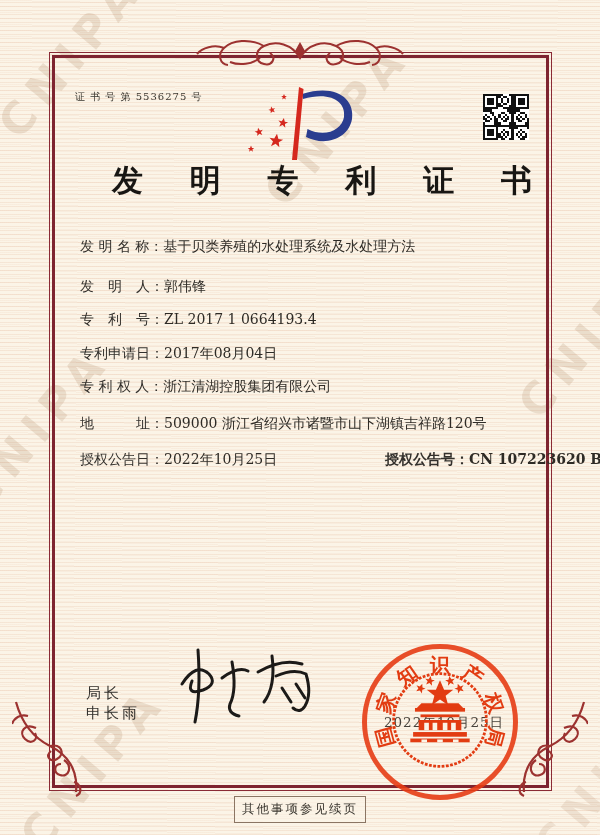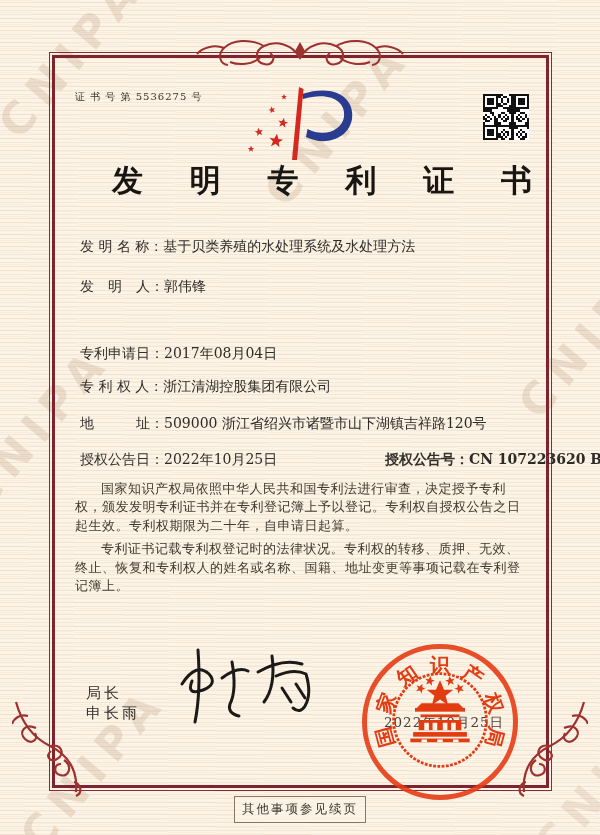--- a/index.html
+++ b/index.html
@@ -359,40 +359,39 @@
   </div>
 
   <div class="title">发 明 专 利 证 书</div>
 
   <div class="frow" style="top:238px">
     <span class="lab">发 明 名 称：</span><span class="val">基于贝类养殖的水处理系统及水处理方法</span>
   </div>
   <div class="frow" style="top:278px">
     <span class="lab">发　明　人：</span><span class="val">郭伟锋</span>
   </div>
+  <div class="frow" style="top:311px">
+    <span class="lab">专　利　号：</span><span class="val">ZL 2017 1 0664193.4</span>
+  </div>
   <div class="frow" style="top:345px">
     <span class="lab">专利申请日：</span><span class="val">2017年08月04日</span>
   </div>
   <div class="frow" style="top:378px">
     <span class="lab">专 利 权 人：</span><span class="val">浙江清湖控股集团有限公司</span>
   </div>
   <div class="frow" style="top:415px">
     <span class="lab">地　　　址：</span><span class="val">509000 浙江省绍兴市诸暨市山下湖镇吉祥路120号</span>
   </div>
   <div class="frow" style="top:451px">
     <span class="lab">授权公告日：</span><span class="val">2022年10月25日</span>
     <span class="grant2">
       <span class="lab">授权公告号：</span><span class="val">CN 107223620 B</span>
     </span>
   </div>
 
-  <div class="paras">
-    <p>国家知识产权局依照中华人民共和国专利法进行审查，决定授予专利权，颁发发明专利证书并在专利登记簿上予以登记。专利权自授权公告之日起生效。专利权期限为二十年，自申请日起算。</p>
-    <p>专利证书记载专利权登记时的法律状况。专利权的转移、质押、无效、终止、恢复和专利权人的姓名或名称、国籍、地址变更等事项记载在专利登记簿上。</p>
-  </div>
 
   <div class="sig-title">局长</div>
   <div class="sig-name">申长雨</div>
   <svg class="sig-hand" viewBox="0 0 165 95">
     <g stroke="#1c1a18" stroke-width="3" fill="none" stroke-linecap="round" stroke-linejoin="round">
       <path d="M24,42 q14,-22 27,-10 q9,10 -6,16 q-17,6 -11,-9"></path>
       <path d="M40,8 q3,42 -3,72"></path>
       <path d="M74,20 q5,28 -2,42 q-3,9 9,12"></path>
       <path d="M64,36 q16,-12 26,-7"></path>
       <path d="M100,30 q24,-14 44,-8"></path>

